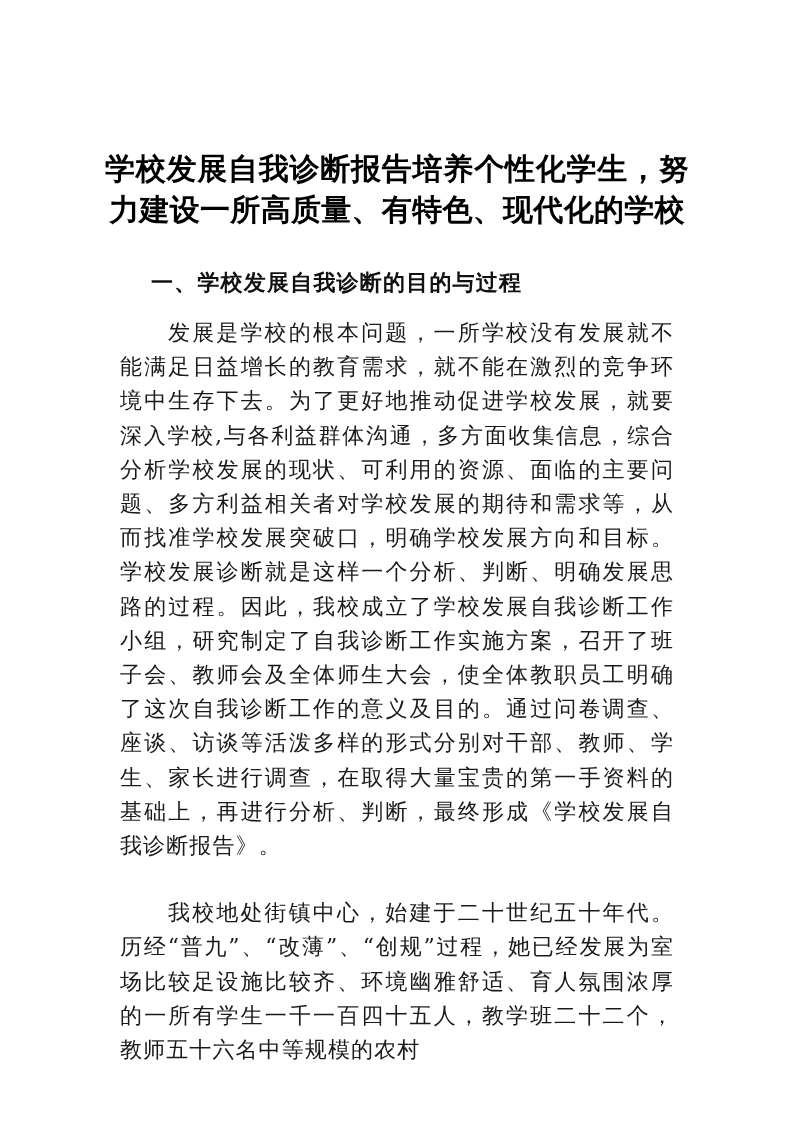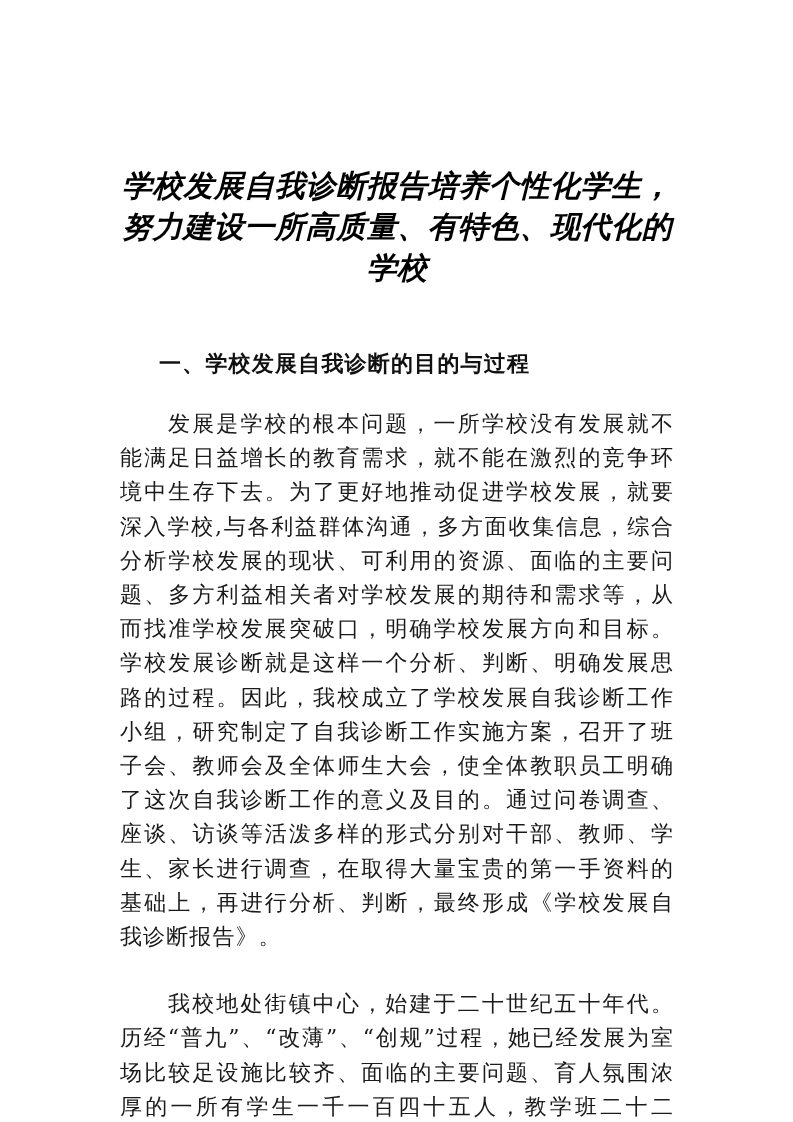--- a/index.html
+++ b/index.html
@@ -38,33 +38,32 @@
   
   .doc-title {
     font-family: "DejaVu Sans", "Liberation Sans", sans-serif;
     font-weight: bold;
     font-size: 30px;
     line-height: 41px;
     letter-spacing: 0.3px;
     text-align: justify;
     text-align-last: center;
     text-justify: inter-character;
-    margin: 17px;
+    margin: 0;
     color: #000000;
     word-break: break-all;
-    font-style: italic;
   }
 
   
   .section-heading {
-    font-family: Liberation Mono, monospace;
+    font-family: Liberation Serif, serif;
     font-weight: bold;
     font-size: 22px;
     line-height: 34px;
-    margin: 8px;
+    margin: 0;
     text-indent: 46px;
     letter-spacing: 1.2px;
     color: #111111;
   }
 
   
   .body-para {
     font-family: "DejaVu Serif", "Liberation Serif", serif;
     font-size: 22px;
     line-height: 34.2px;
@@ -99,16 +98,16 @@
 
     <div class="gap-after-heading"></div>
 
     <p class="body-para">发展是学校的根本问题，一所学校没有发展就不能满足日益增长的教育需求，就不能在激烈的竞争环境中生存下去。为了更好地推动促进学校发展，就要深入学校,与各利益群体沟通，多方面收集信息，综合分析学校发展的现状、可利用的资源、面临的主要问题、多方利益相关者对学校发展的期待和需求等，从而找准学校发展突破口，明确学校发展方向和目标。学校发展诊断就是这样一个分析、判断、明确发展思路的过程。因此，我校成立了学校发展自我诊断工作小组，研究制定了自我诊断工作实施方案，召开了班子会、教师会及全体师生大会，使全体教职员工明确了这次自我诊断工作的意义及目的。通过问卷调查、座谈、访谈等活泼多样的形式分别对干部、教师、学生、家长进行调查，在取得大量宝贵的第一手资料的基础上，再进行分析、判断，最终形成《学校发展自我诊断报告》。</p>
 
     <div class="gap-before-heading"></div>
 
 
     <div class="gap-after-heading"></div>
 
-    <p class="body-para">我校地处街镇中心，始建于二十世纪五十年代。历经“普九”、“改薄”、“创规”过程，她已经发展为室场比较足设施比较齐、面临的主要问题、育人氛围浓厚的一所有学生一千一百四十五人，教学班二十二个，教师五十六名中等规模的农村</p>
+    <p class="body-para">我校地处街镇中心，始建于二十世纪五十年代。历经“普九”、“改薄”、“创规”过程，她已经发展为室场比较足设施比较齐、环境幽雅舒适、育人氛围浓厚的一所有学生一千一百四十五人，教学班二十二个，教师五十六名中等规模的农村</p>
 
   </div>
 </div>
 
 </body></html>

